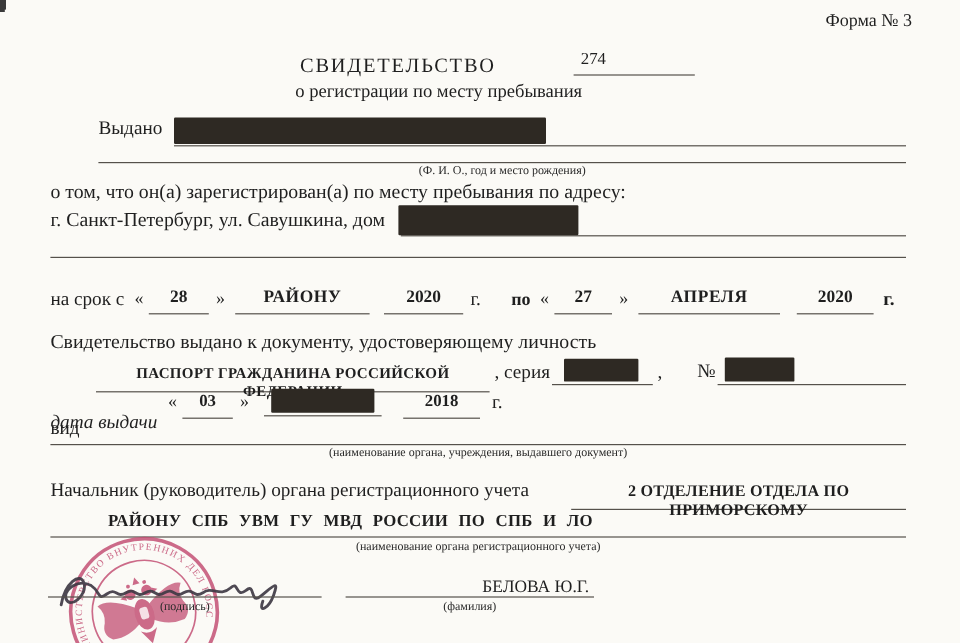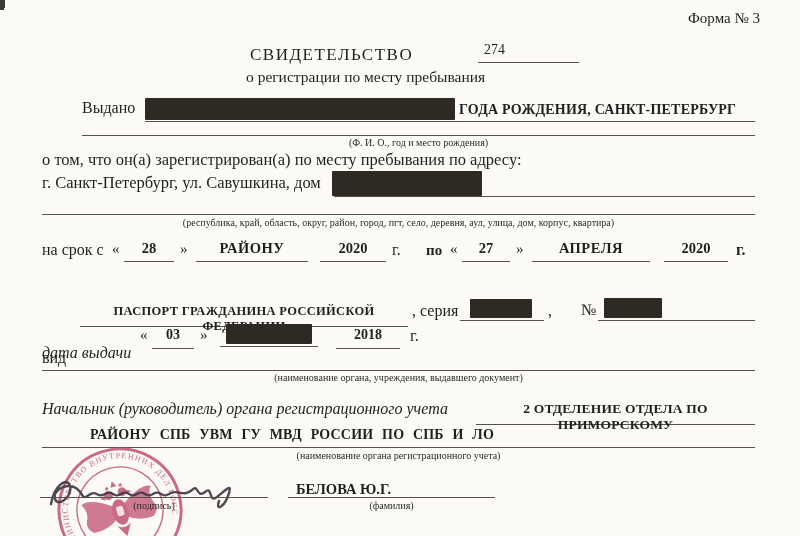--- a/index.html
+++ b/index.html
@@ -39,52 +39,51 @@
   <div class="abs form-label" style="right:40px;top:10px;">Форма № 3</div>
 
   <div class="abs title" style="left:250px;top:45px;">СВИДЕТЕЛЬСТВО</div>
   <div class="abs num-cell" style="left:478px;top:42px;width:95px;height:20px;">
     <span>274</span>
   </div>
   <div class="abs subtitle" style="left:246px;top:68px;">о регистрации по месту пребывания</div>
 
   <div class="abs body-text" style="left:82px;top:98px;">Выдано</div>
   <div class="abs redaction" style="left:145px;top:98px;width:310px;height:22px;"></div>
-  <div class="abs small-bold" style="left:459px;top:102px;font-size:14px;">ГОДА РОЖДЕНИЯ, САНКТ-ПЕТЕРБУРГ</div>
   <div class="abs rule" style="left:145px;top:121px;width:610px;"></div>
 
   <div class="abs rule" style="left:82px;top:135px;width:673px;"></div>
   <div class="abs caption" style="left:82px;top:137px;width:673px;">(Ф. И. О., год и место рождения)</div>
 
   <div class="abs body-text" style="left:42px;top:150px;font-size:16.5px;">о том, что он(а) зарегистрирован(а) по месту пребывания по адресу:</div>
 
   <div class="abs body-text" style="left:42px;top:173px;font-size:16.5px;">г. Санкт-Петербург, ул. Савушкина, дом</div>
   <div class="abs rule" style="left:334px;top:196px;width:421px;"></div>
   <div class="abs redaction" style="left:332px;top:171px;width:150px;height:25px;"></div>
 
   <div class="abs rule" style="left:42px;top:214px;width:713px;"></div>
-  <div class="abs caption" style="left:42px;top:217px;width:713px;">(республика, край, область, округ, район, город, пгт, село, деревня, аул, улица, дом, корпус, квартира)</div>
 
   <div class="abs" style="left:0;top:238px;width:800px;height:24px;">
     <span class="abs body-text" style="left:42px;top:2px;">на срок с</span>
     <span class="abs quote" style="left:112px;top:3px;">«</span>
     <div class="abs cell bold-val" style="left:124px;top:0;width:50px;height:21px;font-size:14.5px;padding-top:2px;">28</div>
     <span class="abs quote" style="left:180px;top:3px;">»</span>
     <div class="abs cell bold-val" style="left:196px;top:0;width:112px;height:21px;font-size:14.5px;padding-top:2px;letter-spacing:0.5px;">РАЙОНУ</div>
     <div class="abs cell bold-val" style="left:320px;top:0;width:66px;height:21px;font-size:14.5px;padding-top:2px;">2020</div>
     <span class="abs body-text" style="left:392px;top:2px;">г.</span>
     <span class="abs body-text" style="left:426px;top:2px;font-weight:bold;font-size:15px;">по</span>
     <span class="abs quote" style="left:450px;top:3px;">«</span>
     <div class="abs cell bold-val" style="left:462px;top:0;width:48px;height:21px;font-size:14.5px;padding-top:2px;">27</div>
     <span class="abs quote" style="left:516px;top:3px;">»</span>
     <div class="abs cell bold-val" style="left:532px;top:0;width:118px;height:21px;font-size:14.5px;padding-top:2px;letter-spacing:0.5px;">АПРЕЛЯ</div>
     <div class="abs cell bold-val" style="left:664px;top:0;width:64px;height:21px;font-size:14.5px;padding-top:2px;">2020</div>
     <span class="abs body-text" style="left:736px;top:2px;font-weight:bold;">г.</span>
   </div>
 
+  <div class="abs body-text" style="left:42px;top:275px;font-size:16.5px;">Свидетельство выдано к документу, удостоверяющему личность</div>
 
   <div class="abs" style="left:0;top:298px;width:800px;height:26px;">
     <span class="abs body-text" style="left:42px;top:20px;margin-top:30px;">вид</span>
     <div class="abs cell bold-val" style="left:80px;top:0;width:328px;height:22px;font-size:12.5px;padding-top:6px;letter-spacing:0.3px;">ПАСПОРТ ГРАЖДАНИНА РОССИЙСКОЙ ФЕДЕРАЦИИ</div>
     <span class="abs body-text" style="left:412px;top:3px;">, серия</span>
     <div class="abs rule" style="left:460px;top:22px;width:84px;"></div>
     <div class="abs redaction" style="left:470px;top:1px;width:62px;height:19px;"></div>
     <span class="abs body-text" style="left:548px;top:3px;">,</span>
     <span class="abs body-text" style="left:581px;top:2px;">№</span>
     <div class="abs rule" style="left:598px;top:22px;width:157px;"></div>
@@ -98,21 +97,21 @@
     <span class="abs quote" style="left:200px;top:4px;">»</span>
     <div class="abs rule" style="left:220px;top:23px;width:98px;"></div>
     <div class="abs redaction" style="left:226px;top:1px;width:86px;height:20px;"></div>
     <div class="abs cell bold-val" style="left:336px;top:1px;width:64px;height:21px;font-size:14px;padding-top:3px;">2018</div>
     <span class="abs body-text" style="left:410px;top:3px;">г.</span>
   </div>
 
   <div class="abs rule" style="left:42px;top:370px;width:713px;"></div>
   <div class="abs caption" style="left:42px;top:372px;width:713px;">(наименование органа, учреждения, выдавшего документ)</div>
 
-  <div class="abs body-text" style="left:42px;top:399px;font-style:italic;">Начальник (руководитель) органа регистрационного учета</div>
+  <div class="abs body-text" style="left:42px;top:399px;">Начальник (руководитель) органа регистрационного учета</div>
   <div class="abs cell" style="left:476px;top:397px;width:279px;height:23px;font-weight:bold;font-size:13.5px;padding-top:4px;letter-spacing:0.2px;">2 ОТДЕЛЕНИЕ ОТДЕЛА  ПО ПРИМОРСКОМУ</div>
 
   <div class="abs auth-bold" style="left:42px;top:427px;font-size:14px;margin-left:48px;">РАЙОНУ СПБ УВМ  ГУ  МВД РОССИИ  ПО СПБ  И  ЛО</div>
   <div class="abs rule" style="left:42px;top:447px;width:713px;"></div>
   <div class="abs caption" style="left:42px;top:450px;width:713px;">(наименование органа регистрационного учета)</div>
 
   <svg class="abs" style="left:28px;top:440px;" width="190" height="140" viewBox="0 0 190 140">
     <g transform="rotate(-16 92 70)" fill="none" stroke="#c14b70" opacity="0.82">
       <circle cx="92" cy="70" r="61" stroke-width="3"></circle>
       <circle cx="92" cy="70" r="43" stroke-width="1.4"></circle>
@@ -142,17 +141,17 @@
     </g>
   </svg>
 
   <svg class="abs" style="left:45px;top:472px;" width="210" height="44" viewBox="0 0 210 44">
     <path d="M6,32 C9,14 22,4 25,14 C28,24 13,36 10,27 C8,19 20,10 31,16 C39,21 36,29 44,23 C52,17 52,27 60,22 C68,17 68,27 76,22 C84,17 84,27 92,22 C100,17 100,27 108,22 C116,17 116,27 124,22 C132,16 138,26 147,18 C154,11 151,27 160,20 C168,13 163,32 172,25 C182,17 188,10 183,24 C179,35 170,40 174,29" fill="none" stroke="#3f3944" stroke-width="2.4" stroke-linecap="round" opacity="0.92"></path>
   </svg>
 
   <div class="abs rule" style="left:40px;top:497px;width:228px;"></div>
   <div class="abs caption" style="left:40px;top:500px;width:228px;">(подпись)</div>
 
-  <div class="abs" style="left:296px;top:481px;width:207px;text-align:left;font-weight:bold;font-size:14.5px;white-space:nowrap;">БЕЛОВА  Ю.Г.</div>
+  <div class="abs" style="left:284px;top:481px;width:207px;text-align:right;font-weight:normal;font-size:14.5px;white-space:nowrap;">БЕЛОВА  Ю.Г.</div>
   <div class="abs rule" style="left:288px;top:497px;width:207px;"></div>
   <div class="abs caption" style="left:288px;top:500px;width:207px;">(фамилия)</div>
 
 </div>
 
 </body></html>

